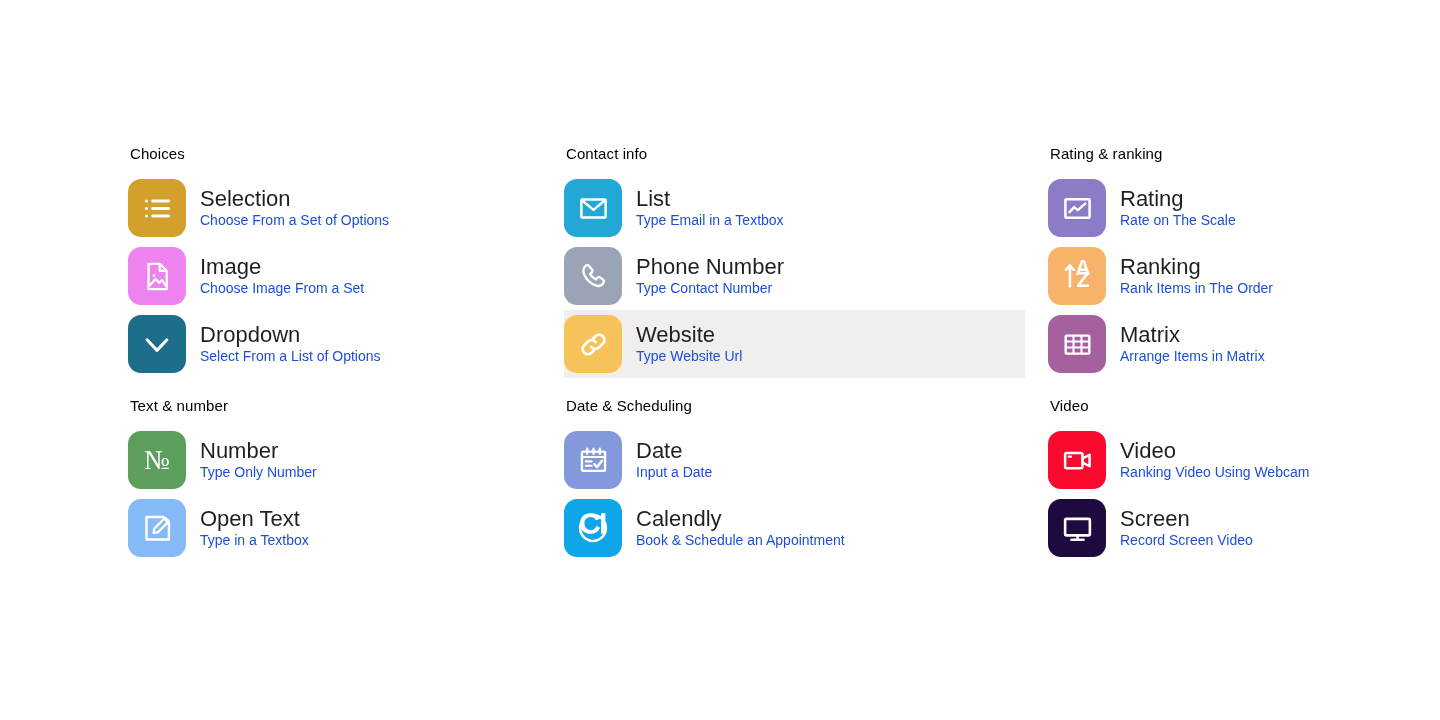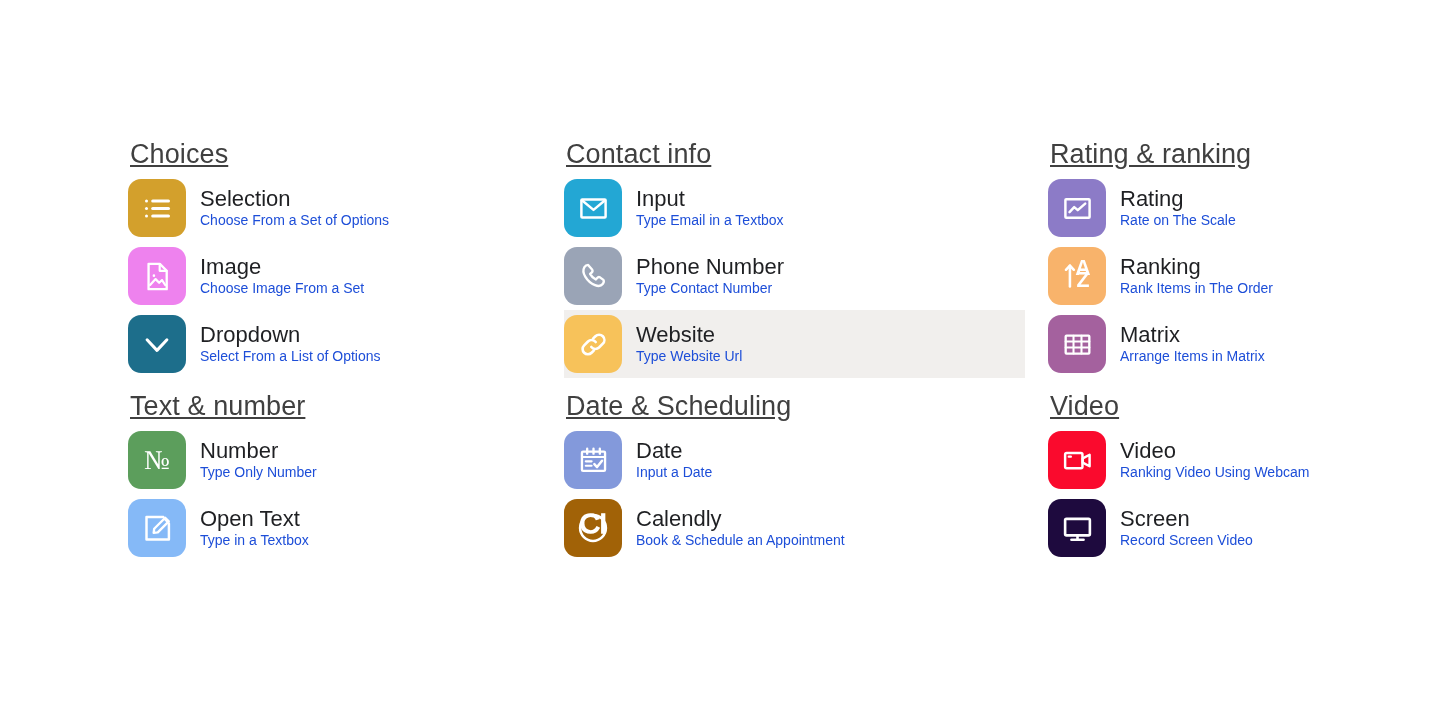--- a/index.html
+++ b/index.html
@@ -27,28 +27,27 @@
     top: 140px;
     width: 438px;
   }
   .col-1 { left: 128px; }
   .col-2 { left: 564px; }
   .col-3 { left: 1048px; }
 
   .group { }
 
   .group-title {
-    font-size: 27px;
+    font-size: 15px;
     font-weight: 400;
-    color: #404040;
+    color: #000000;
     line-height: 28px;
     letter-spacing: 0.1px;
     margin: 0 0 6px 2px;
     white-space: nowrap;
-    text-decoration: underline;
   }
   .group + .group .group-title {
     margin-top: 14px;
   }
 
   .item {
     display: flex;
     align-items: center;
     gap: 14px;
     height: 68px;
@@ -194,21 +193,21 @@
       <div class="group">
         <div class="group-title">Contact info</div>
         <div class="item">
           <div class="tile" style="background: rgb(35, 167, 212);">
             <svg width="33" height="33" viewBox="0 0 24 24" fill="none" stroke="#ffffff" stroke-width="1.7" stroke-linecap="round" stroke-linejoin="round">
               <rect x="3.2" y="5.4" width="17.6" height="13.2" rx="0.6" stroke-width="1.8"></rect>
               <polyline points="3.6,6 12,13 20.4,6" stroke-width="1.8"></polyline>
             </svg>
           </div>
           <div class="item-text">
-            <div class="item-title">Input</div>
+            <div class="item-title">List</div>
             <div class="item-sub">Type Email in a Textbox</div>
           </div>
         </div>
         <div class="item">
           <div class="tile" style="background: rgb(154, 164, 182);">
             <svg width="33" height="33" viewBox="0 0 24 24" fill="none" stroke="#ffffff" stroke-width="1.7" stroke-linecap="round" stroke-linejoin="round">
               <path d="M8.1 3.6c-1 0-2.1 0.6-2.7 1.6-1.1 1.9-0.9 4.4 0.6 6.9 1.6 2.7 4.4 5.1 7.1 6.2 2.3 0.9 4.4 0.7 5.6-0.8 0.8-1 1-2.2 0.5-3l-2.5-1.9c-0.7-0.4-1.6-0.1-2.2 0.6l-0.8 1c-1.4-0.7-3.3-2.4-4.2-4.1l1-0.8c0.7-0.6 1-1.5 0.6-2.2z" stroke-width="1.7"></path>
             </svg>
           </div>
           <div class="item-text">
@@ -243,21 +242,21 @@
               <line x1="6.4" y1="15.8" x2="10.6" y2="15.8" stroke-width="1.6"></line>
               <polyline points="12.6,14.6 14.6,16.8 18.2,12.2" stroke-width="1.8"></polyline>
             </svg>
           </div>
           <div class="item-text">
             <div class="item-title">Date</div>
             <div class="item-sub">Input a Date</div>
           </div>
         </div>
         <div class="item">
-          <div class="tile" style="background: #a16207;">
+          <div class="tile" style="background: #0ea5e9;">
             <svg width="36" height="36" viewBox="0 0 24 24" fill="none" stroke="#ffffff">
               <circle cx="12" cy="12" r="8.6" stroke-width="1.7"></circle>
               <text class="ci-text" x="12" y="15.6" text-anchor="middle">CI</text>
             </svg>
           </div>
           <div class="item-text">
             <div class="item-title">Calendly</div>
             <div class="item-sub">Book &amp; Schedule an Appointment</div>
           </div>
         </div>

